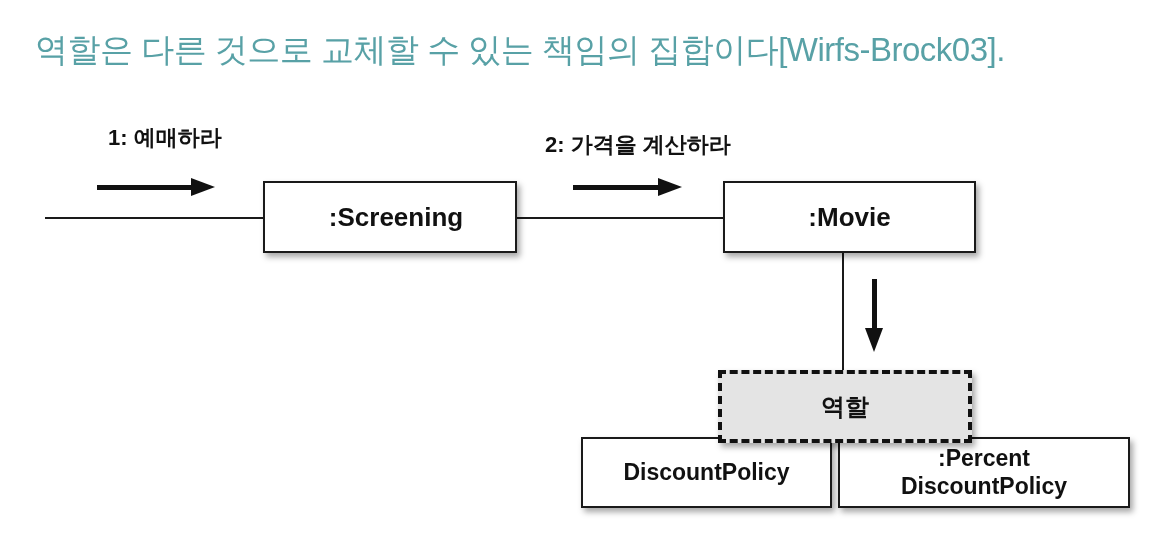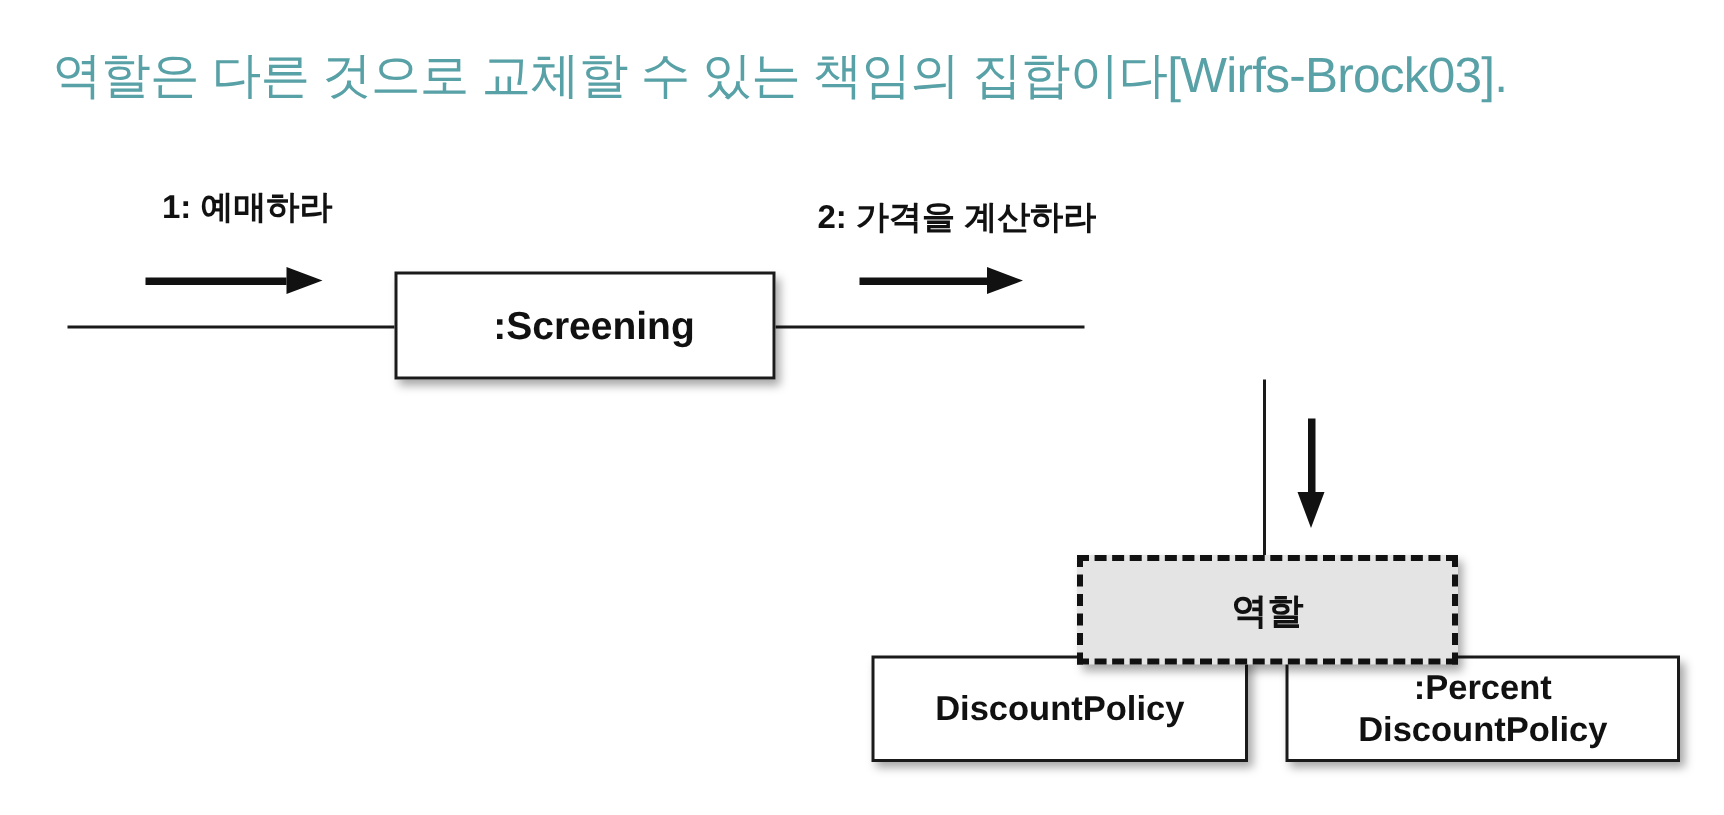--- a/index.html
+++ b/index.html
@@ -103,21 +103,21 @@
     align-items: center;
     justify-content: center;
     text-align: center;
     color: #111111;
     font-weight: 700;
     z-index: 2;
   }
   #node-screening { left: 263px; top: 181px; width: 254px; height: 72px; font-size: 26px; padding-left: 12px; }
   #node-movie     { left: 723px; top: 181px; width: 253px; height: 72px; font-size: 26px; }
   #node-amount    { left: 581px; top: 437px; width: 251px; height: 71px; font-size: 23px; line-height: 1.2; }
-  #node-percent   { left: 857px; top: 437px; width: 263px; height: 71px; font-size: 23px; line-height: 1.2; }
+  #node-percent   { left: 838px; top: 437px; width: 292px; height: 71px; font-size: 23px; line-height: 1.2; }
   #node-role {
     left: 718px; top: 370px; width: 254px; height: 73px;
     background: #e4e4e4;
     border: 4px dashed #111111;
     font-size: 24px;
     z-index: 3;
   }
 </style>
 </head>
 <body>
@@ -144,20 +144,23 @@
 
   <div class="v-arrow" id="msg3-arrow">
     <div class="v-shaft"></div>
     <div class="v-head"></div>
   </div>
 
   <div class="node" id="node-screening">
     <span>:Screening</span>
   </div>
 
+  <div class="node" id="node-movie">
+    <span>:Movie</span>
+  </div>
 
   <div class="node" id="node-amount">
     <span>DiscountPolicy</span>
   </div>
 
   <div class="node" id="node-percent">
     <span>:Percent</span>
     <span>DiscountPolicy</span>
   </div>
 

